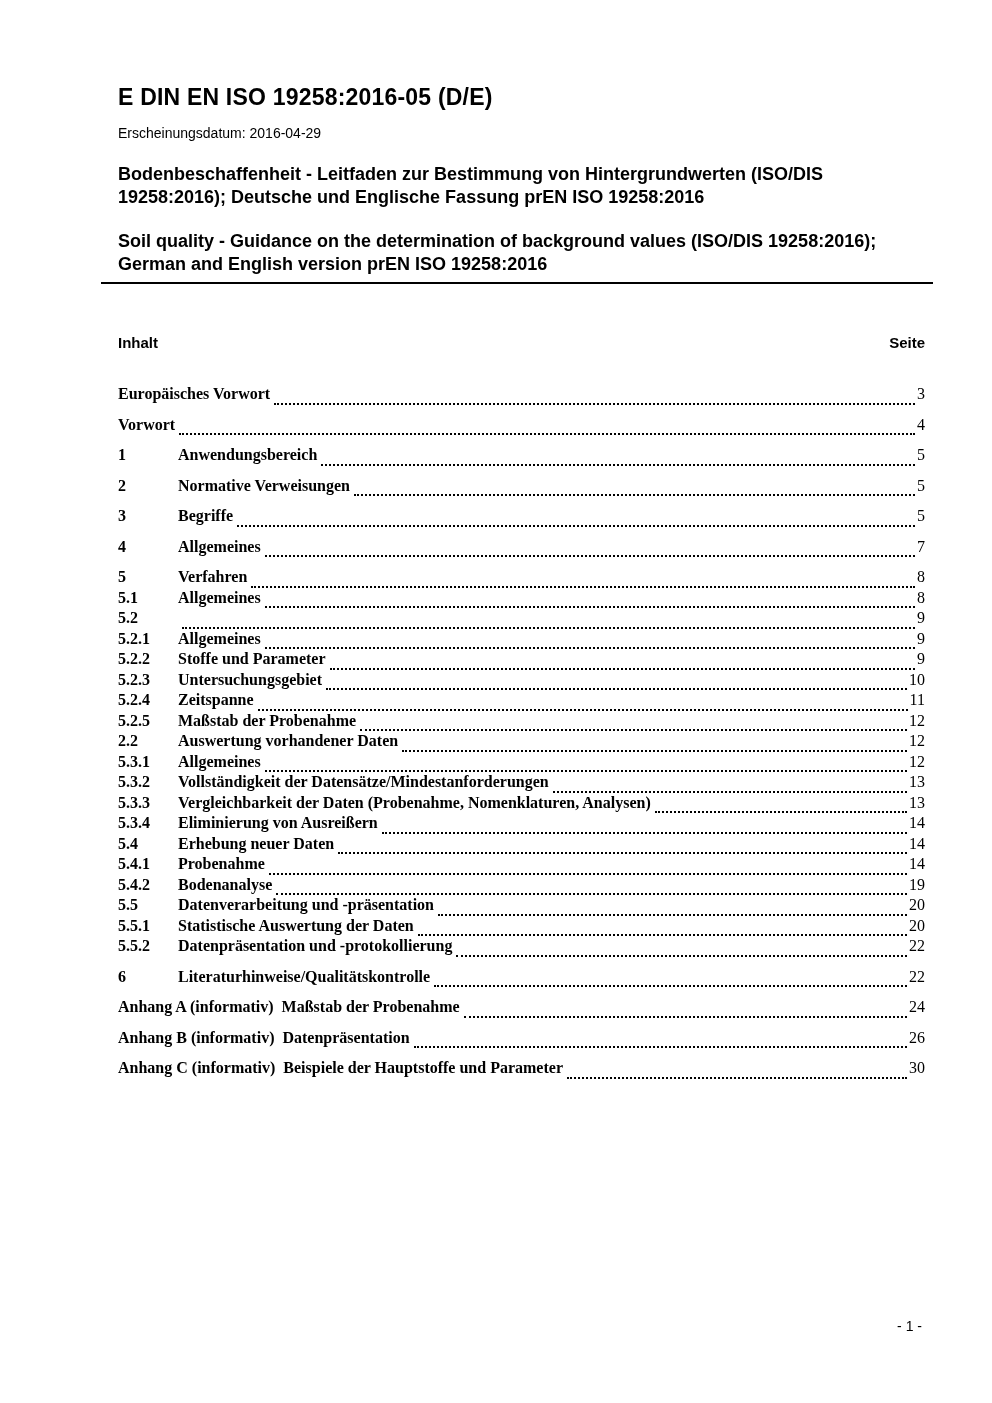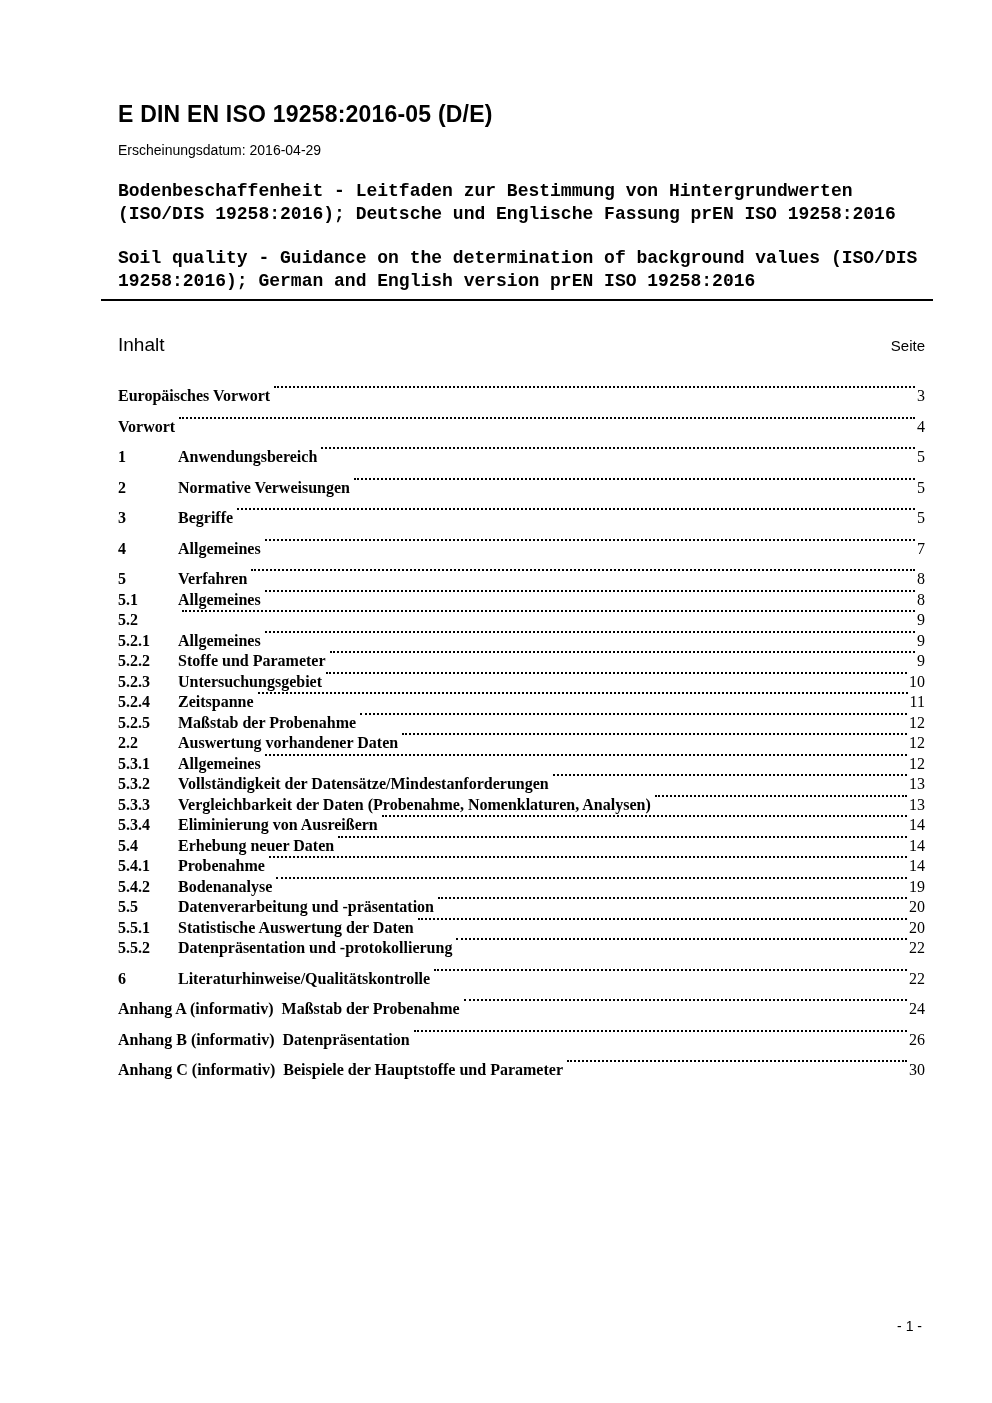--- a/index.html
+++ b/index.html
@@ -8,70 +8,70 @@
     width: 992px;
     height: 1403px;
     position: relative;
     font-family: "Liberation Sans", sans-serif;
     color: #000;
     overflow: hidden;
   }
   .page {
     position: absolute;
     left: 118px;
-    top: 101px;
+    top: 84px;
     width: 807px;
   }
   .doc-number {
     font-size: 23px;
     font-weight: bold;
     line-height: 26px;
     letter-spacing: 0.2px;
   }
   .release {
     font-size: 14px;
     line-height: 17px;
     margin-top: 15px;
   }
   .doc-title {
     font-size: 18px;
     font-weight: bold;
     line-height: 23px;
     margin-top: 21px;
     max-width: 807px;
-    font-family: Liberation Mono, monospace;
   }
   .rule {
     border: none;
     border-top: 2px solid #000;
     margin-left: -17px;
     width: 832px;
     margin-top: 6px;
   }
   .toc-header {
     display: flex;
     justify-content: space-between;
     align-items: baseline;
     margin-top: 31px;
   }
   .toc-heading {
-    font-size: 19px;
-    font-weight: normal;
+    font-size: 15px;
+    font-weight: bold;
     line-height: 25px;
+    margin-top: 15px;
   }
   .toc-page-label {
     font-size: 15px;
-    font-weight: normal;
+    font-weight: bold;
   }
   .toc-list {
     margin-top: 29px;
   }
   .toc-row {
     display: flex;
-    align-items: flex-start;
+    align-items: flex-end;
     font-family: "Liberation Serif", serif;
     font-weight: bold;
     font-size: 16px;
     line-height: 20.5px;
   }
   .toc-row.loose { margin-top: 10px; }
   .toc-num {
     flex: 0 0 60px;
     white-space: pre;
   }

